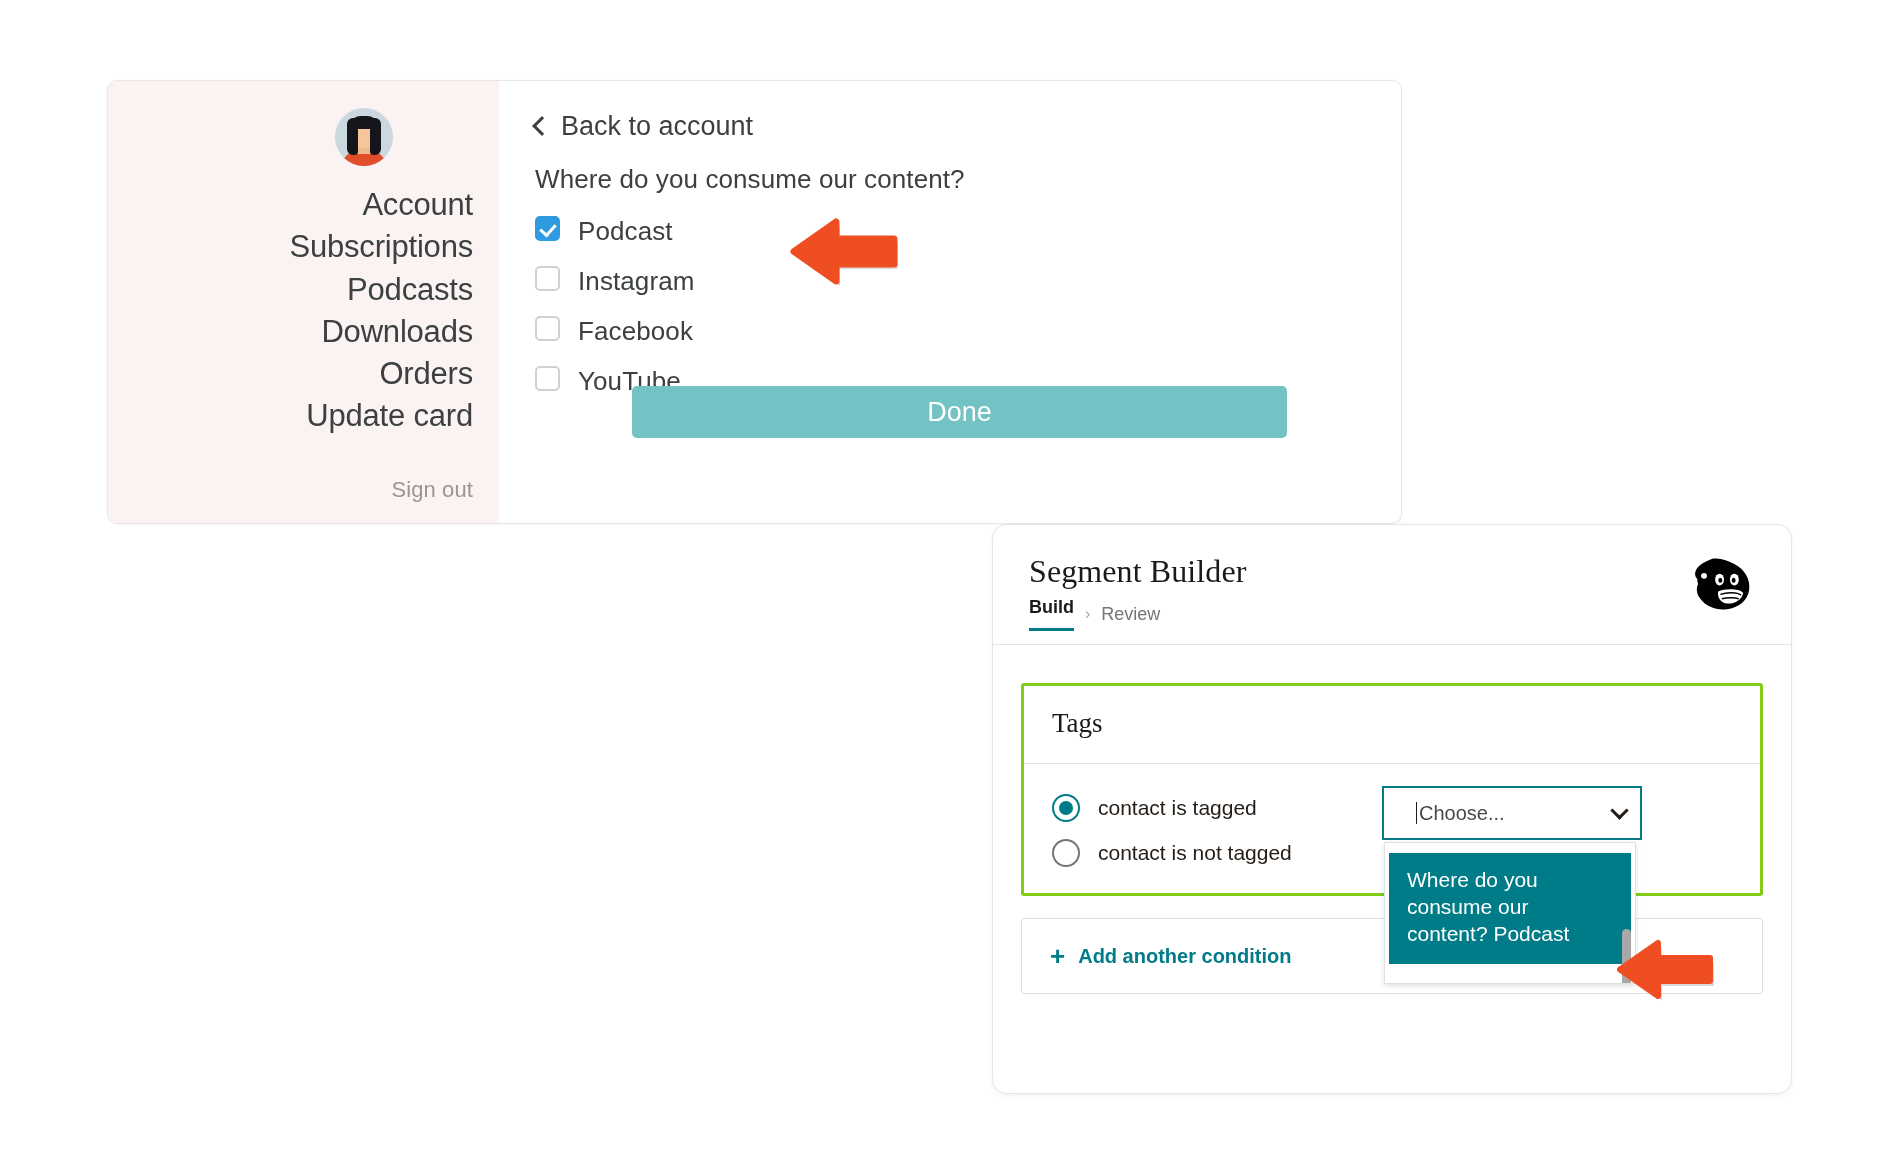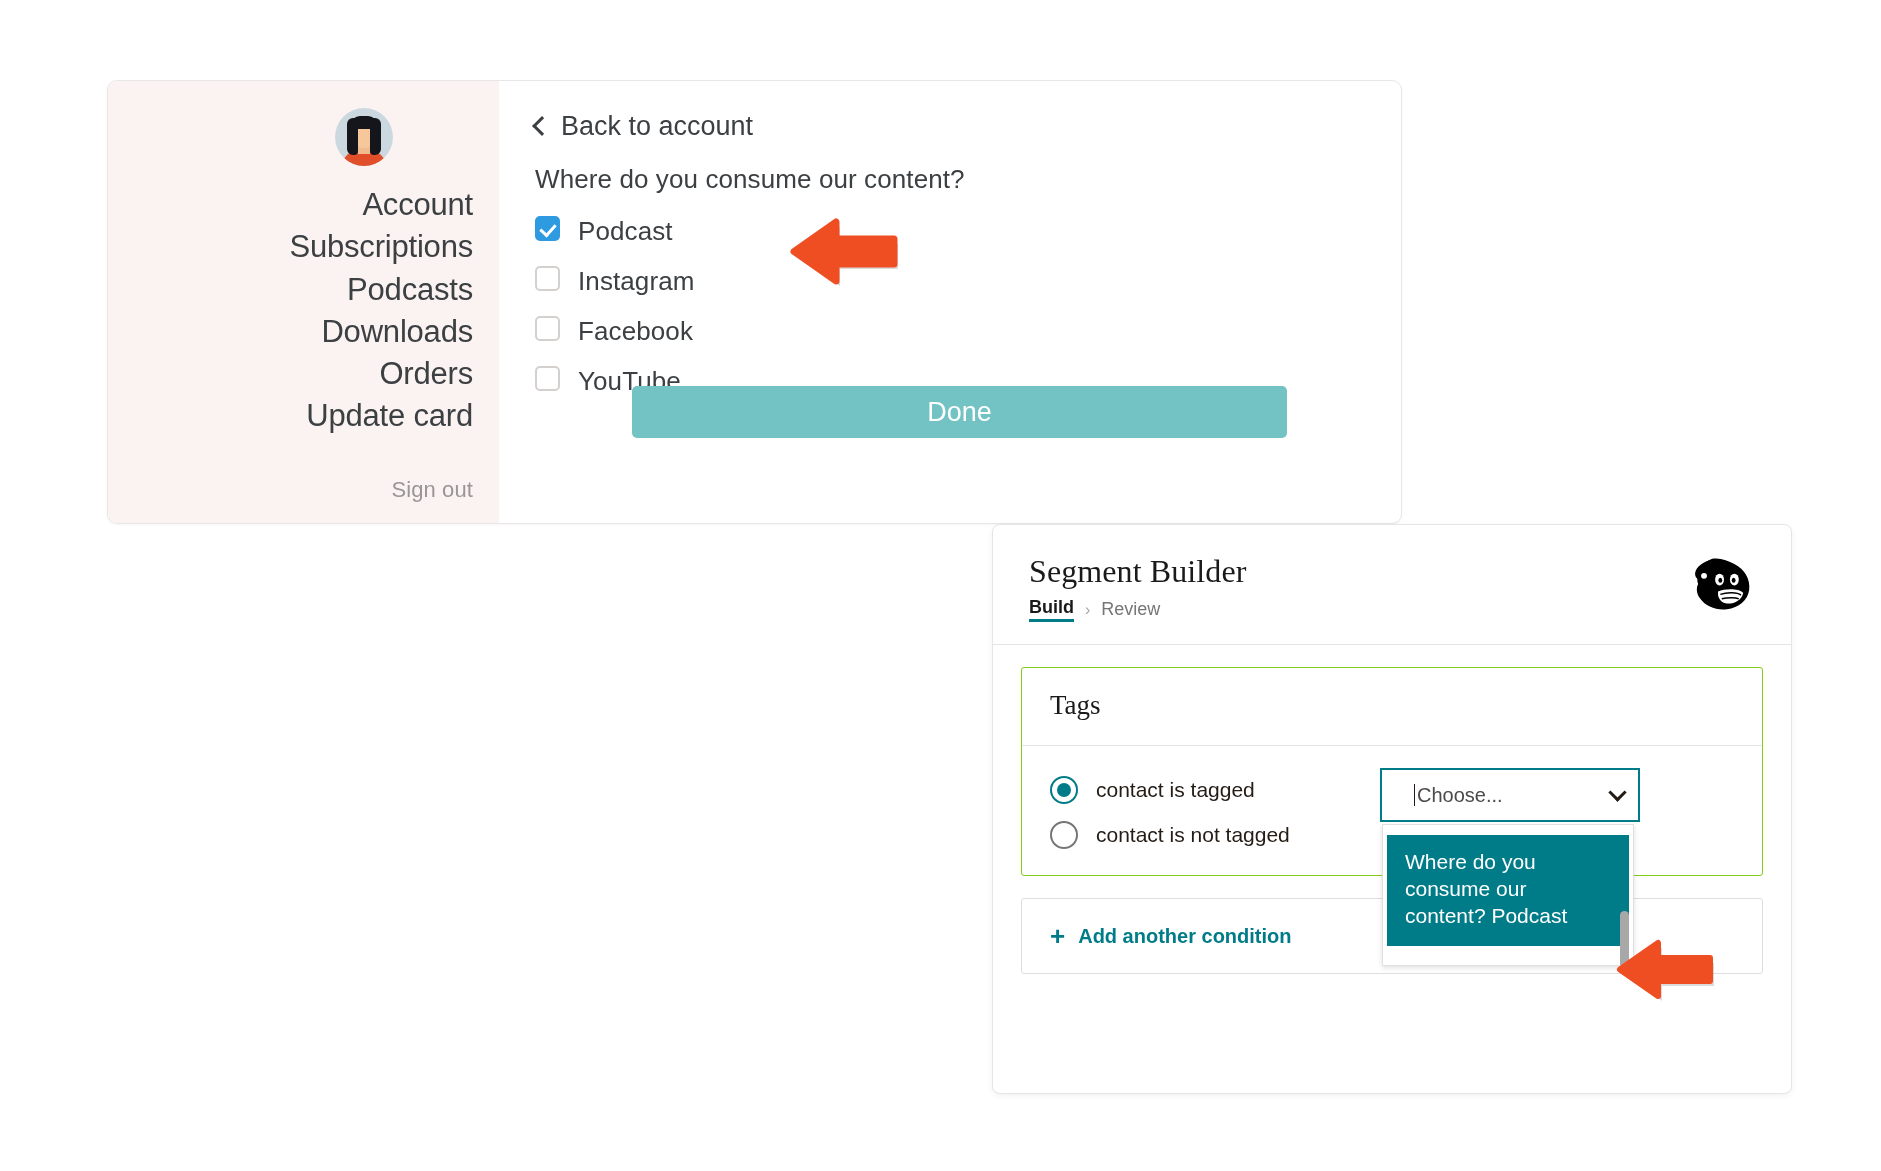--- a/index.html
+++ b/index.html
@@ -220,21 +220,21 @@
 
   
   #segment-panel {
     position: absolute;
     left: 992px;
     top: 524px;
     width: 800px;
     height: 570px;
     background: #ffffff;
     border: 1px solid #e6e6e6;
-    border-radius: 8px;
+    border-radius: 15px;
     box-shadow: 0 2px 6px rgba(0,0,0,0.06);
     box-sizing: border-box;
     overflow: hidden;
   }
 
   #sb-header {
     padding: 28px 36px 0 36px;
     position: relative;
     height: 120px;
     box-sizing: border-box;
@@ -250,21 +250,21 @@
     margin-top: 7px;
     display: flex;
     align-items: center;
     gap: 11px;
     font-size: 18px;
   }
   #sb-crumbs .crumb-active {
     color: #1a1a1a;
     font-weight: bold;
     border-bottom: 3px solid #007c89;
-    padding-bottom: 1px;
+    padding-bottom: 10px;
   }
   #sb-crumbs .crumb-sep {
     color: #a8a8a8;
     font-size: 16px;
   }
   #sb-crumbs .crumb {
     color: #767676;
   }
 
   #freddie {
@@ -274,24 +274,25 @@
     width: 74px;
     height: 74px;
   }
 
   #sb-body {
     padding: 22px 28px 0 28px;
     box-sizing: border-box;
   }
 
   .condition-card {
-    border: 1px solid #84cc16;
+    border: 3px solid #84cc16;
     border-radius: 3px;
     background: #fff;
     box-sizing: border-box;
+    margin-top: 16px;
   }
   .cond-head {
     padding: 22px 28px 24px 28px;
     border-bottom: 1px solid #e4e4e4;
   }
   .cond-head-title {
     font-family: "Liberation Serif", serif;
     font-size: 27px;
     color: #1a1a1a;
   }

